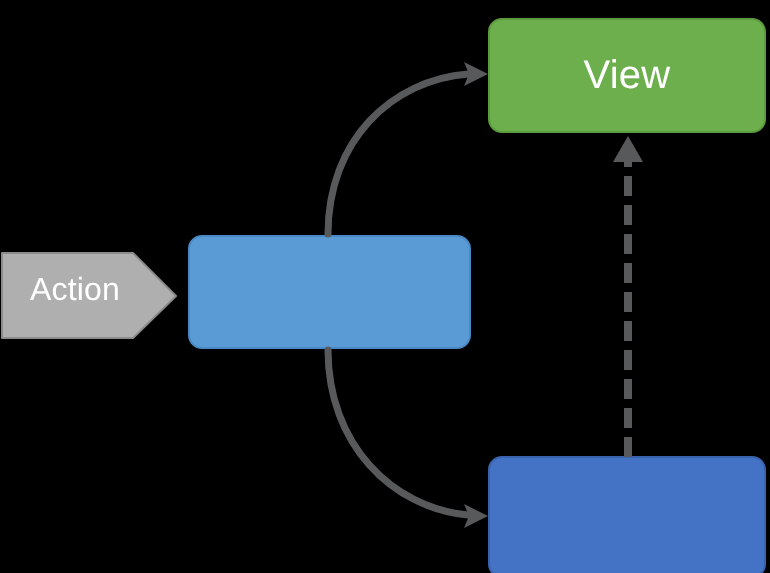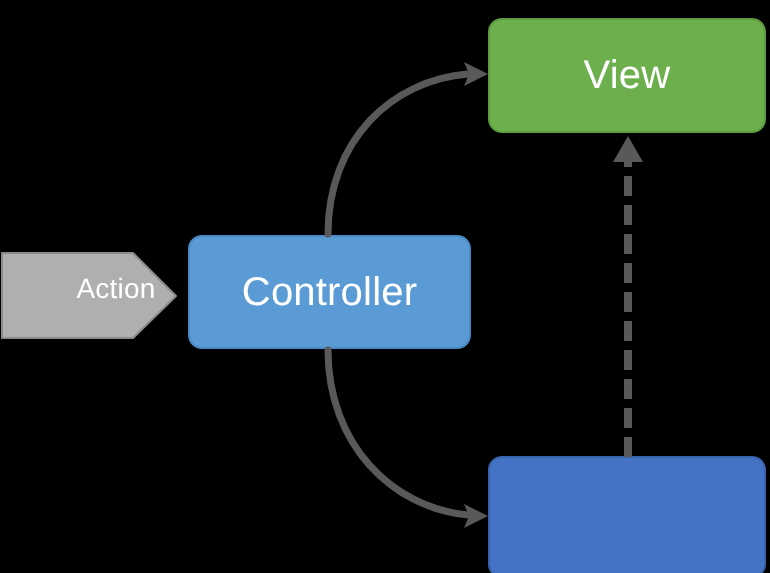--- a/index.html
+++ b/index.html
@@ -31,21 +31,21 @@
     color: #ffffff;
     font-weight: 300;
     letter-spacing: 0.2px;
     white-space: nowrap;
     pointer-events: none;
     text-rendering: geometricPrecision;
   }
   #label-view      { left: 488px; top: 18px;  width: 278px; height: 115px; font-size: 40px; }
   #label-model     { left: 488px; top: 456px; width: 278px; height: 117px; font-size: 40px; }
   #label-controller{ left: 188px; top: 235px; width: 283px; height: 114px; font-size: 40px; }
-  #label-action    { left: 0px;   top: 252px; width: 150px; height: 74px;  font-size: 28px; margin-left: 41px; }
+  #label-action    { left: 0px;   top: 252px; width: 150px; height: 74px;  font-size: 32px; }
 </style>
 </head>
 <body>
 
 <div id="canvas">
 
   <svg id="diagram-svg" viewBox="0 0 770 573">
 
     <path d="M 2 253 L 133 253 L 176 296 L 133 338 L 2 338 Z" fill="#B0AFAF" stroke="#8C8B8B" stroke-width="2" stroke-linejoin="round"></path>
 
@@ -68,17 +68,16 @@
     <g>
       <line x1="628" y1="457" x2="628" y2="160" stroke="#58595B" stroke-width="8" stroke-dasharray="20 9"></line>
       <path d="M 628 136 L 613 162 L 643 162 Z" fill="#58595B" stroke="none"></path>
     </g>
 
   </svg>
 
   <div class="node-label" id="label-view">View</div>
 
 
-  <div class="node-label" id="label-controller">Controller</div>
 
   <div class="node-label" id="label-action">Action</div>
 
 </div>
 
 </body></html>

